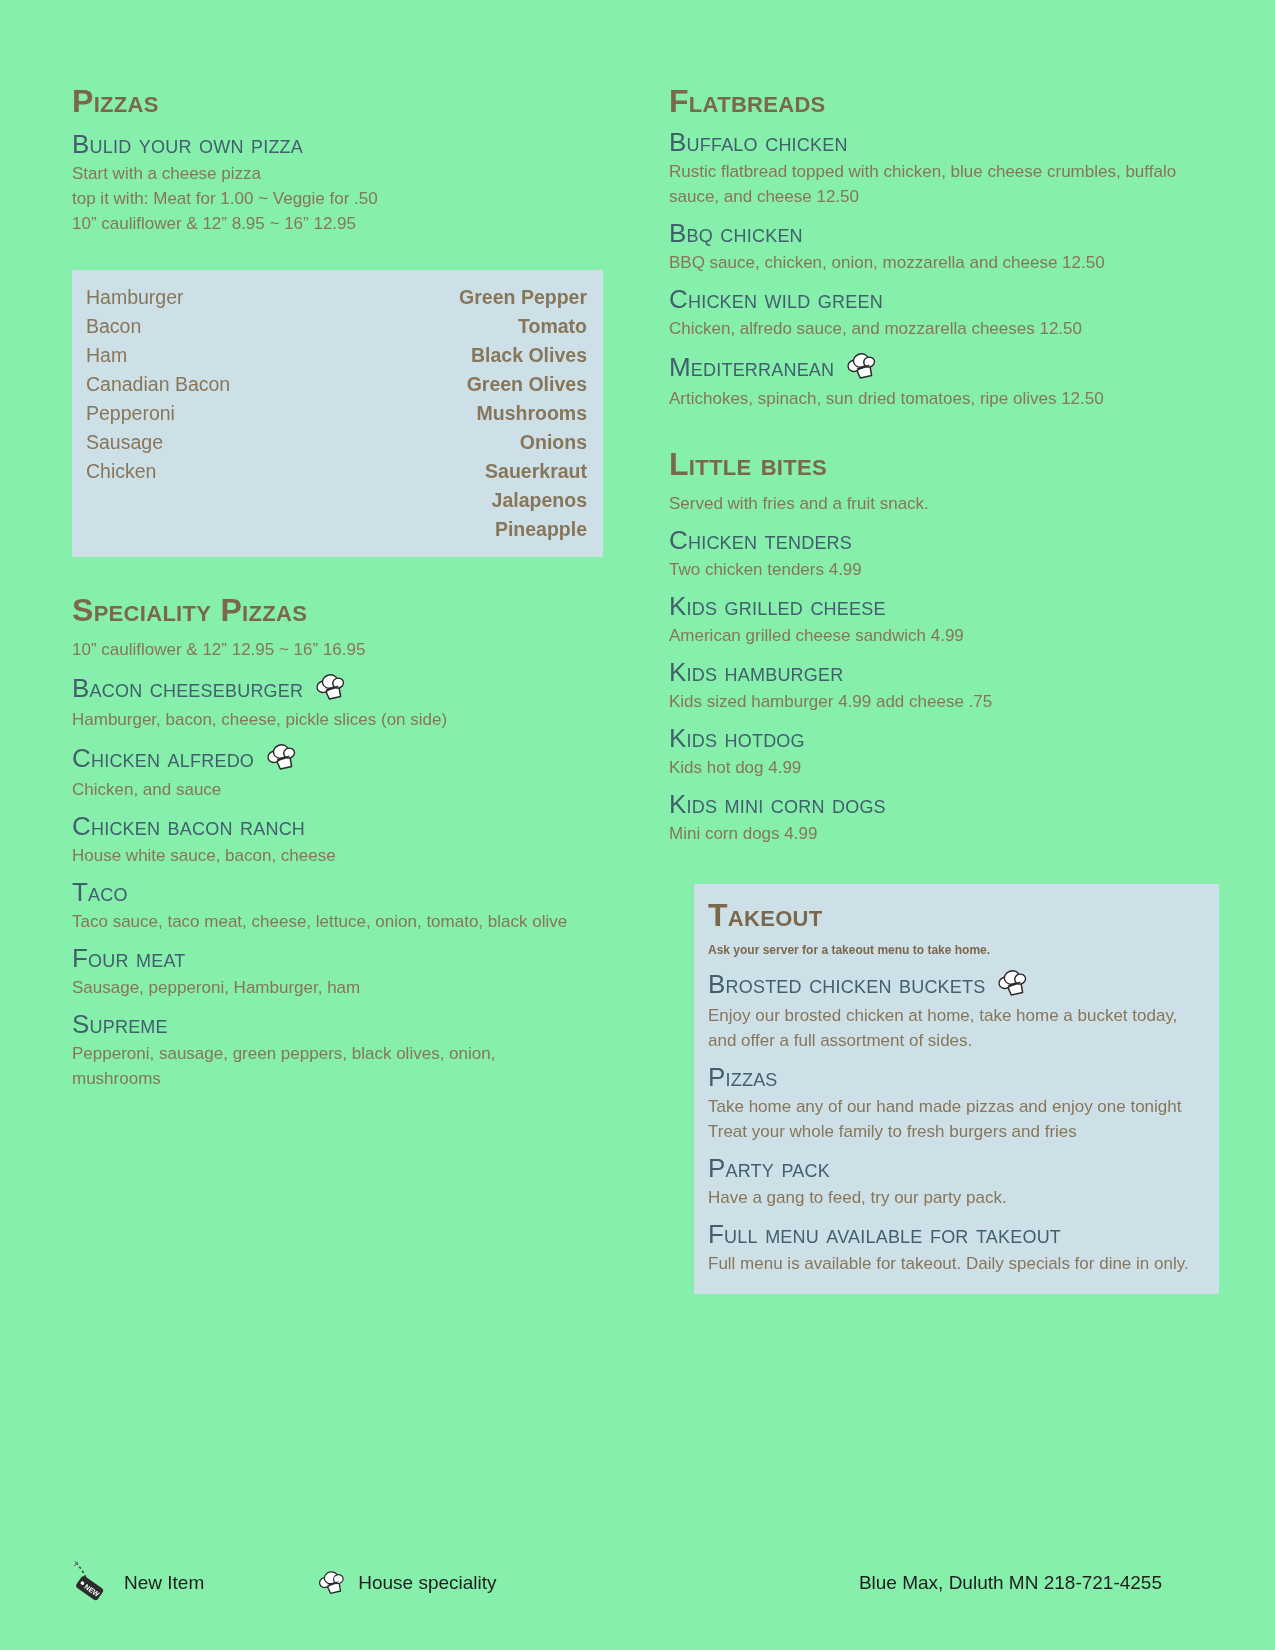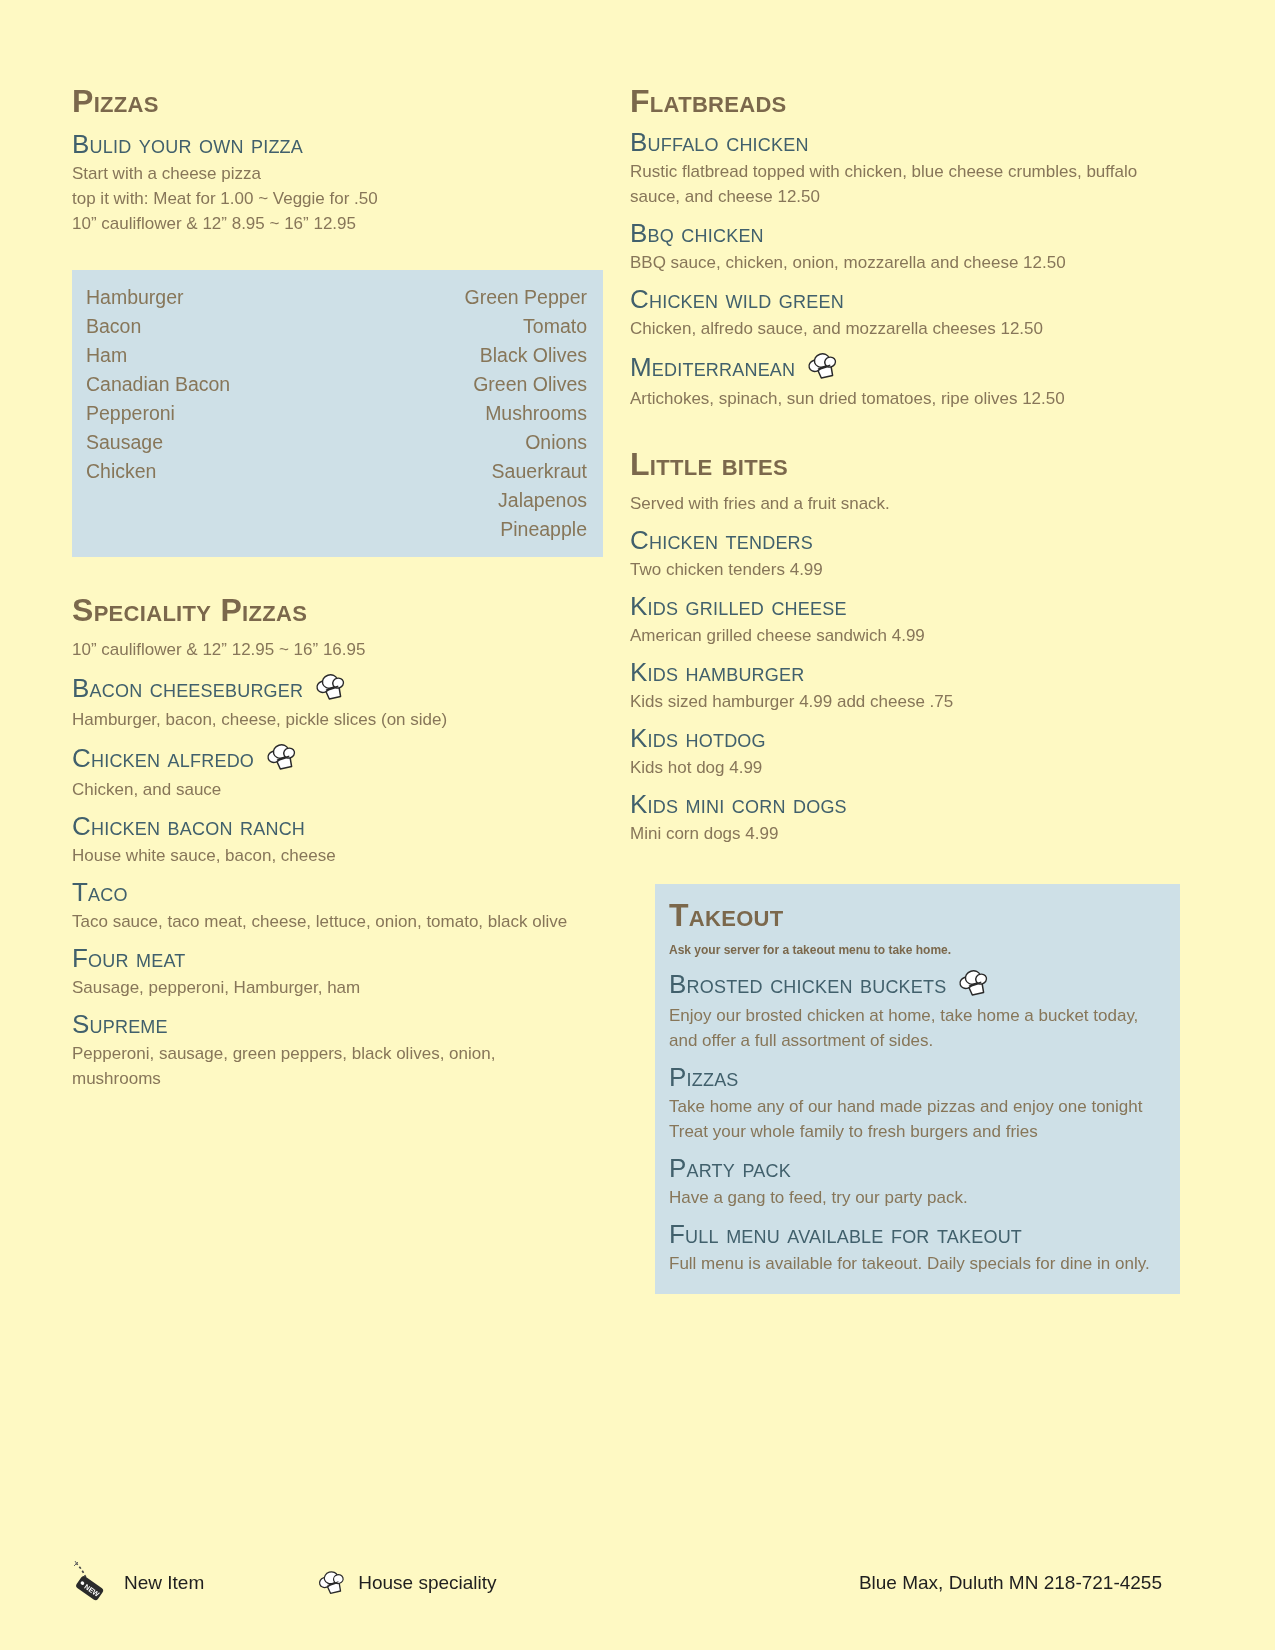--- a/index.html
+++ b/index.html
@@ -1,26 +1,26 @@
 <!DOCTYPE html>
 <html style="--section-heading: #7b684c; --item-heading: #41606c; --body-text: #877659; --box-bg: #cee0e7; --footer-text: #1f1f1f;"><head>
 <meta charset="utf-8">
 <style>
   html,body{margin:0;padding:0;background:#fff;}
   .page{
     position:relative;
     width:1275px;height:1650px;
-    background:#fef9c3;
+    background:#86efac;
     font-family:"Liberation Sans", sans-serif;
     color:var(--body-text,#877659);
     overflow:hidden;
   }
   .col{position:absolute;top:84px;}
   .col-left{left:72px;width:531px;}
-  .col-right{left:630px;width:552px;}
+  .col-right{left:669px;width:552px;}
 
   .sec-title{
     font-variant:small-caps;
     font-weight:700;
     font-size:32px;line-height:34px;
     color:var(--section-heading,#7b684c);
     margin:0 0 10px 0;
     letter-spacing:.3px;
   }
   .sec-gap{margin-top:36px;}
@@ -41,21 +41,21 @@
 
   .toppings-box{
     margin-top:34px;
     width:531px;height:287px;
     background:var(--box-bg,#cee0e7);
     box-sizing:border-box;
     padding:13px 16px 24px 14px;
     display:flex;
   }
   .toppings-col{flex:1;font-size:19.5px;line-height:29px;color:var(--body-text,#877659);}
-  .toppings-col.right{text-align:right;}
+  .toppings-col.right{text-align:right;font-weight:bold;}
 
   .takeout-box{
     margin-top:38px;
     margin-left:25px;
     width:525px;
     box-sizing:border-box;
     background:var(--box-bg,#cee0e7);
     padding:14px 20px 18px 14px;
   }
   .takeout-box .sec-title{margin-bottom:6px;}

